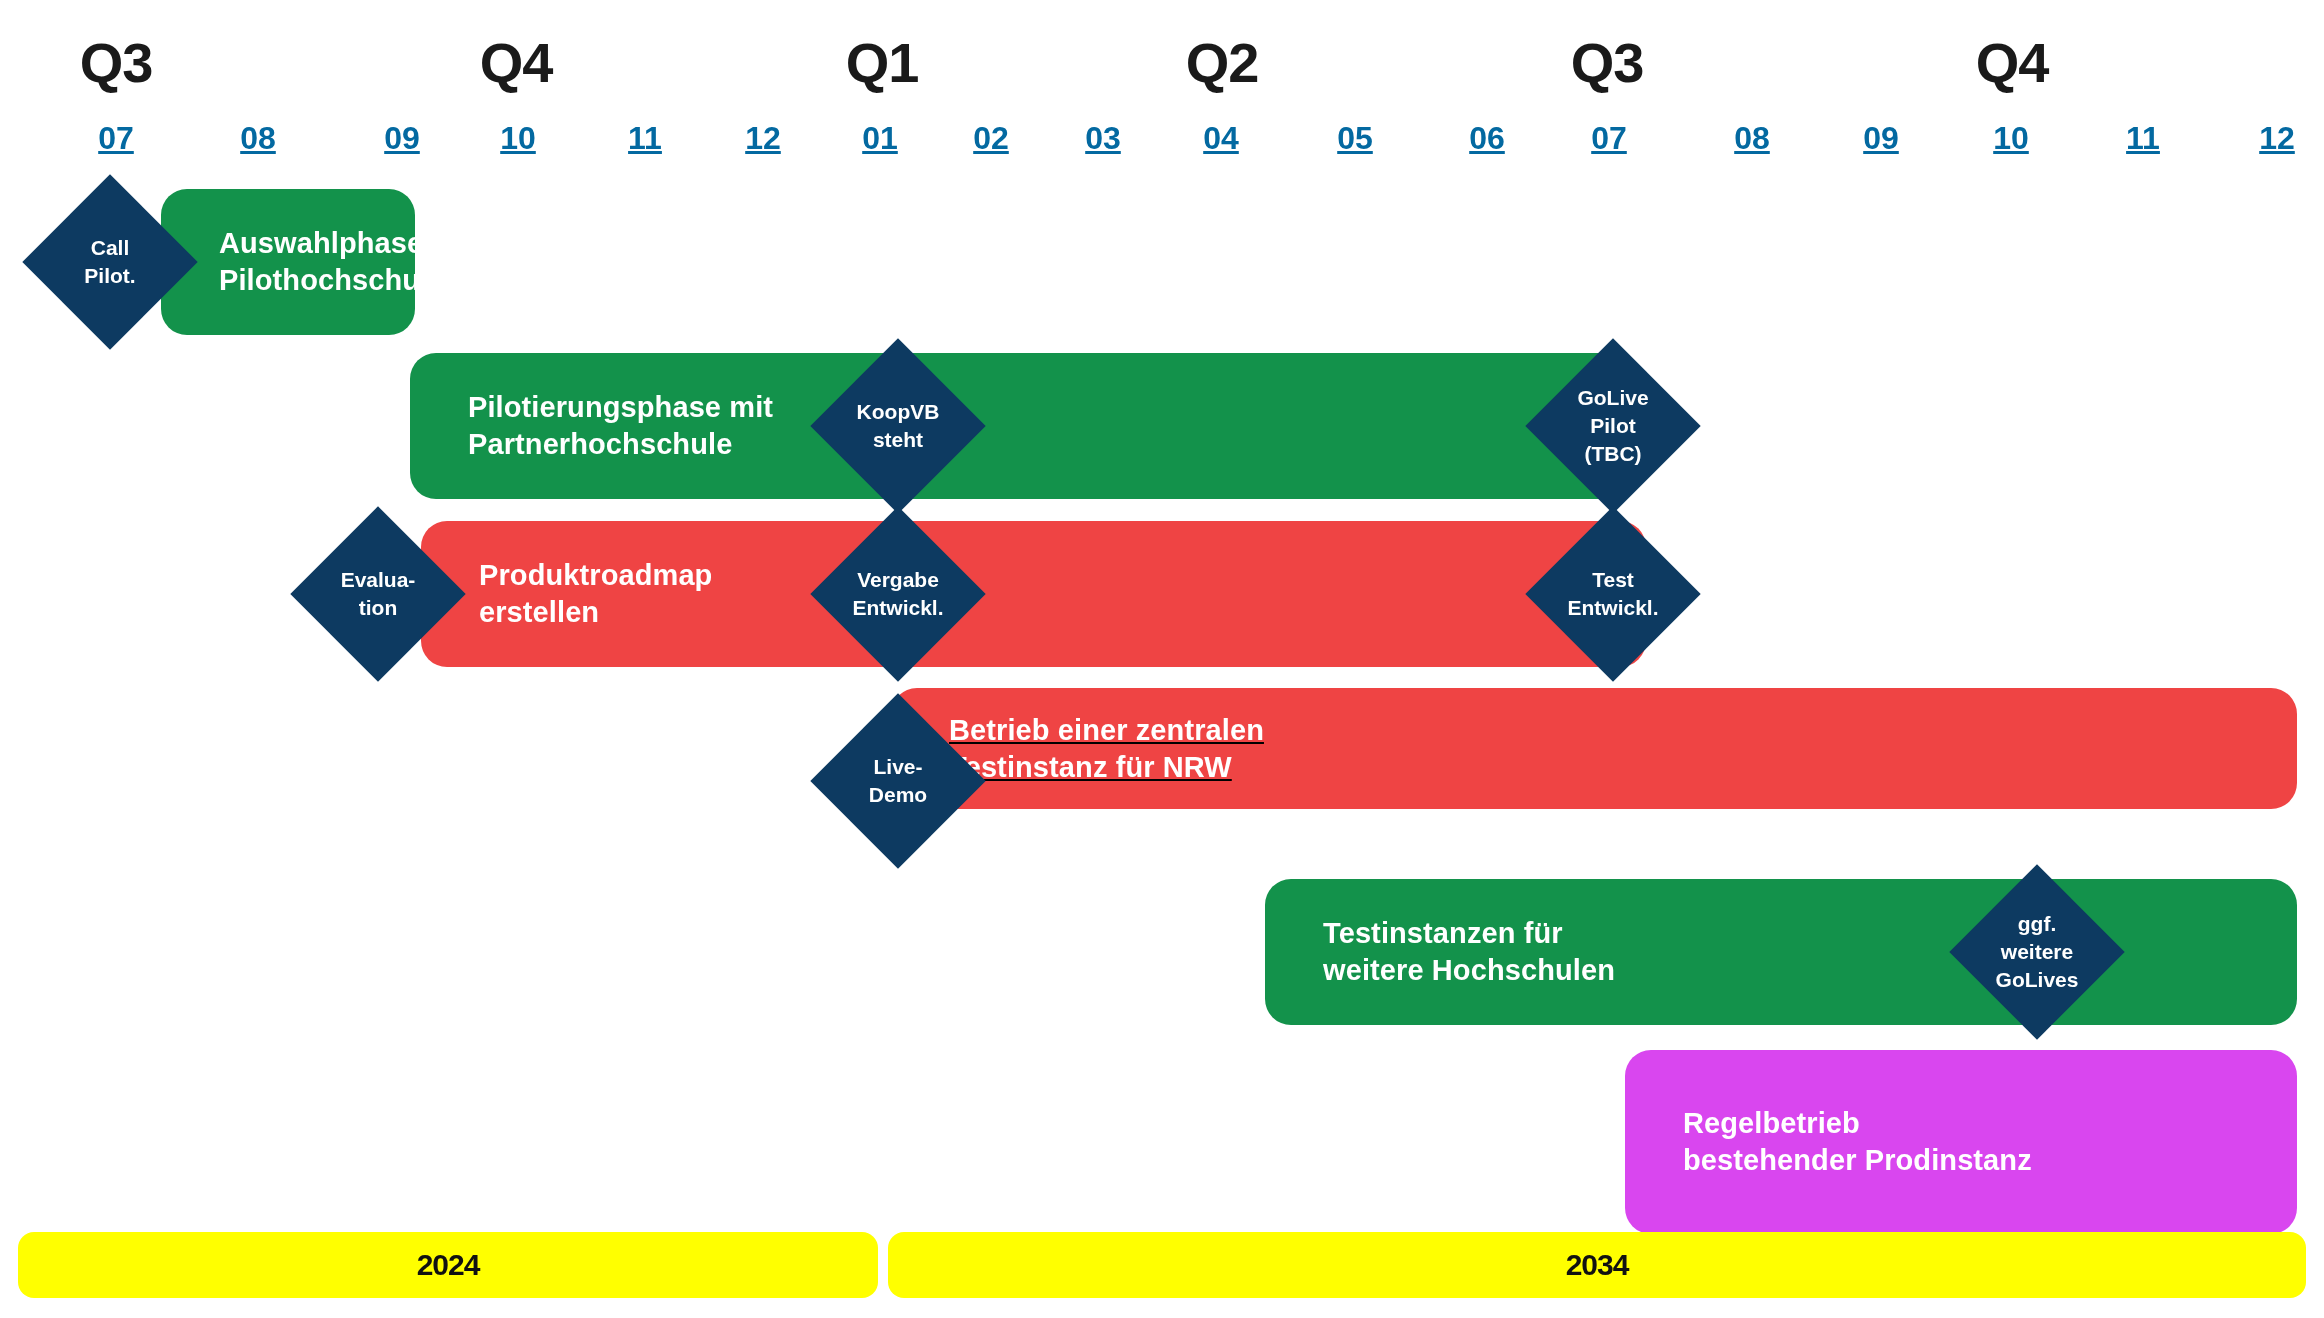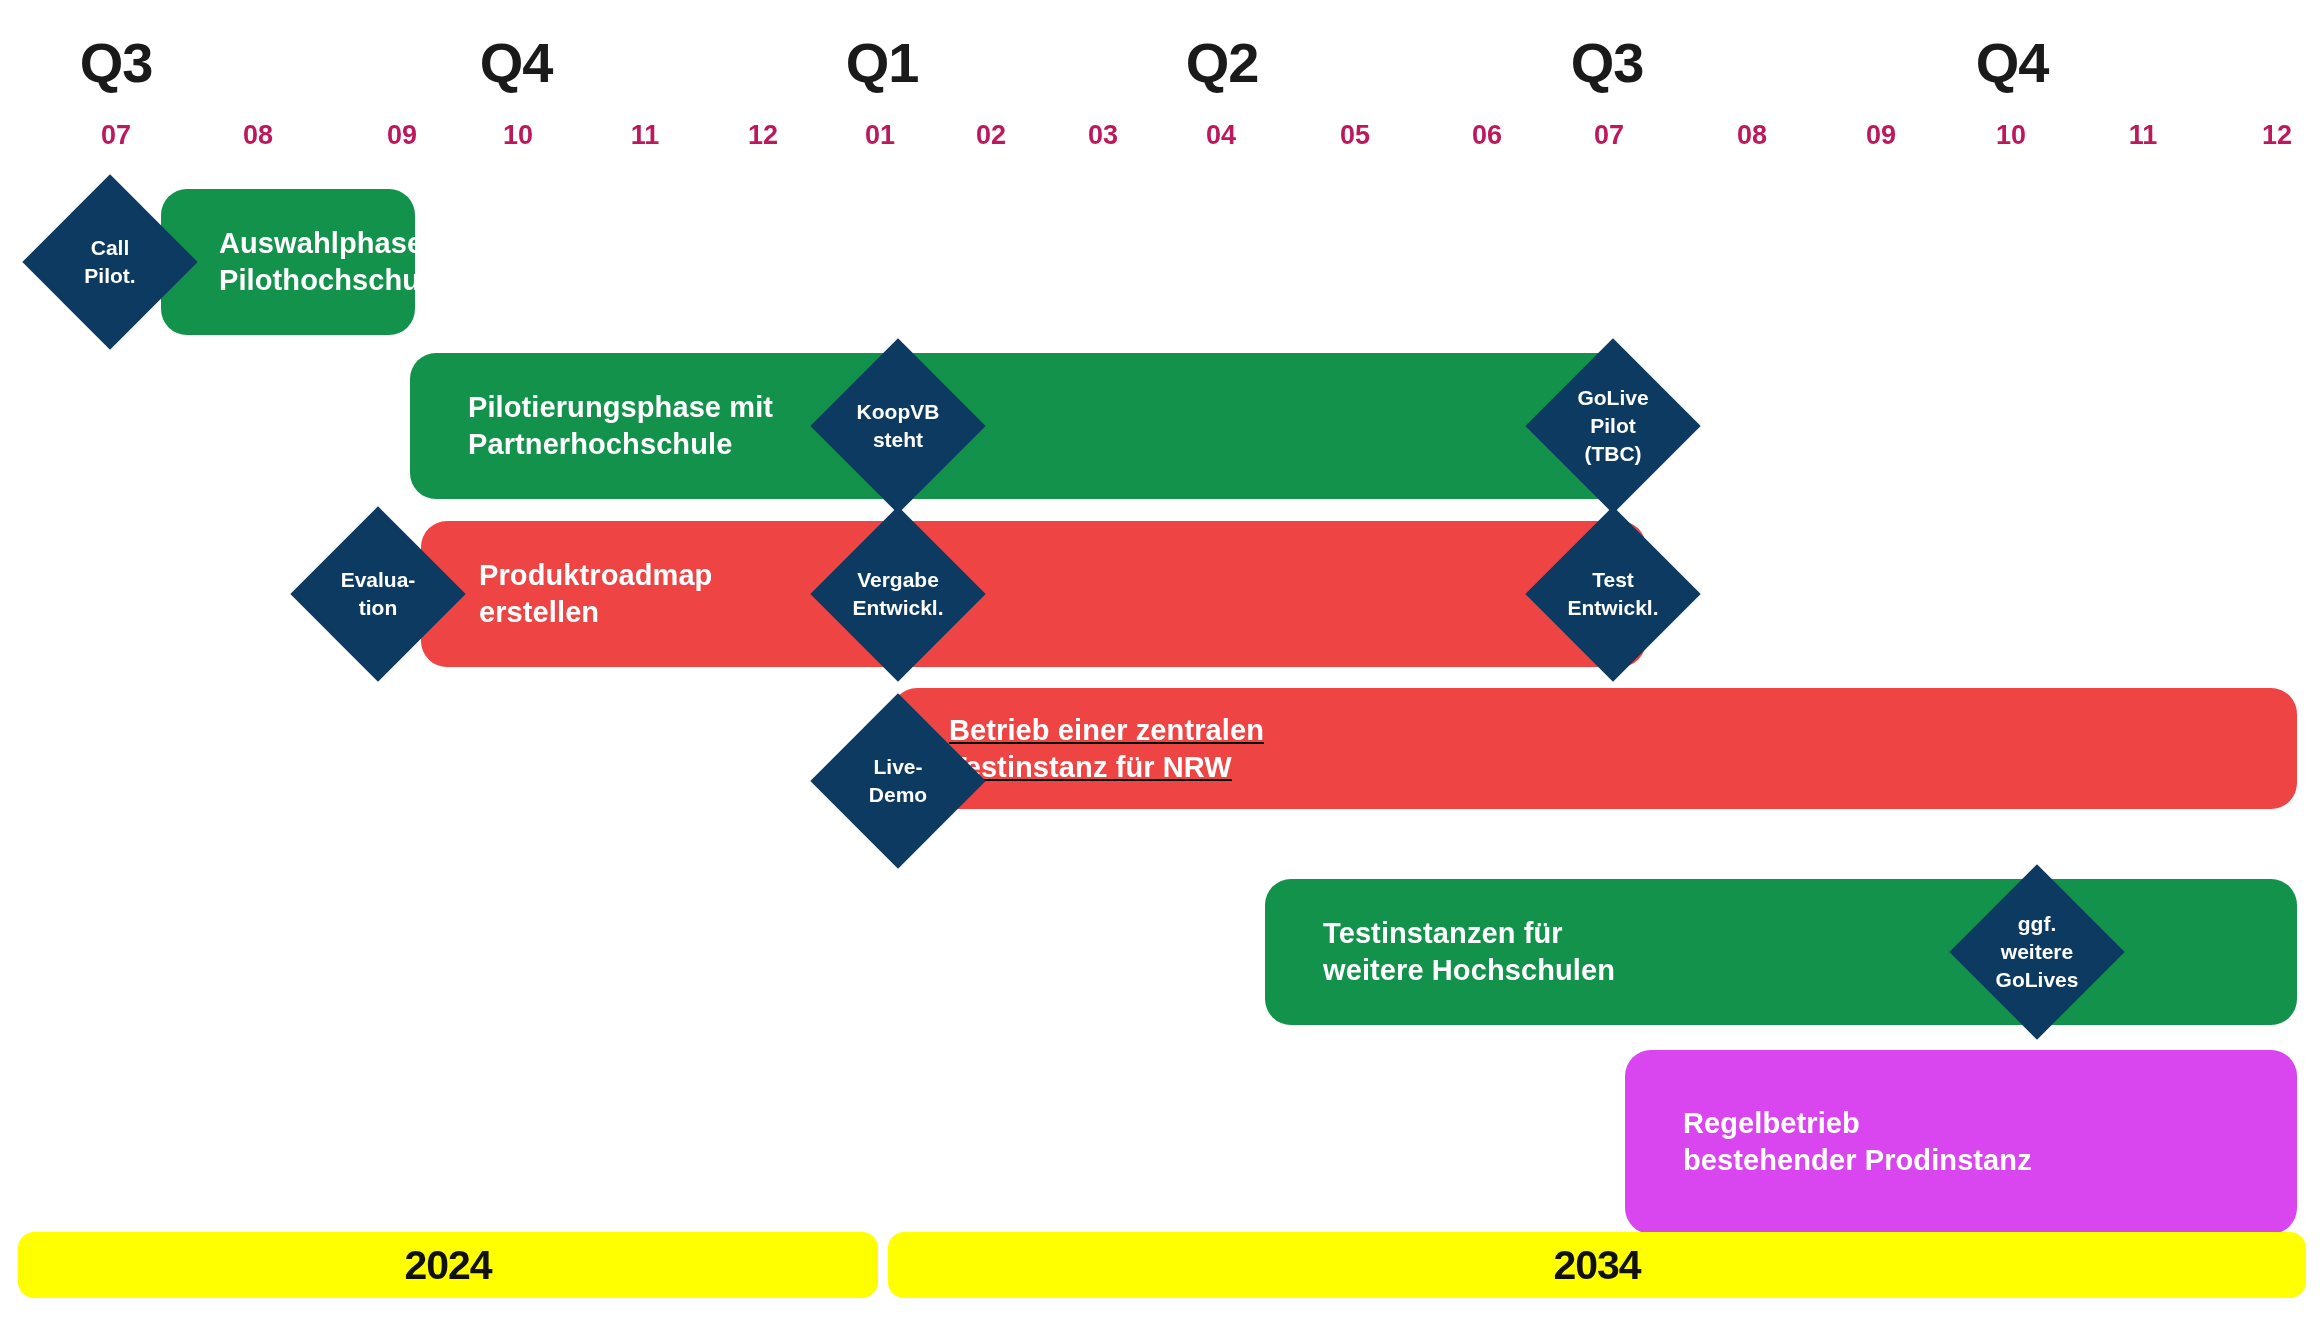--- a/index.html
+++ b/index.html
@@ -12,25 +12,26 @@
     position:absolute;
     font-size:56px;
     font-weight:bold;
     color:#1a1a1a;
     letter-spacing:-1px;
     transform:translateX(-50%);
     white-space:nowrap;
   }
   .month-label{
     position:absolute;
-    font-size:27px;
-    font-weight:bold;
-    color:#be185d;
+    font-size:32px;
+    font-weight:bold;
+    color:#0369a1;
     transform:translateX(-50%);
     white-space:nowrap;
+    text-decoration:underline;
   }
 
   
   .bar{
     position:absolute;
     background:#13924B;
     border-radius:26px;
     box-sizing:border-box;
     display:flex;
     align-items:center;
@@ -75,21 +76,21 @@
   .year-bar{
     position:absolute;
     background:#FFFF00;
     border-radius:16px;
     display:flex;
     align-items:center;
     justify-content:center;
   }
   .year-label{
     color:#111111;
-    font-size:41px;
+    font-size:30px;
     font-weight:bold;
     letter-spacing:-1px;
   }
 </style>
 </head>
 <body>
 
 <div id="roadmap">
 
   <div id="quarter-axis">

